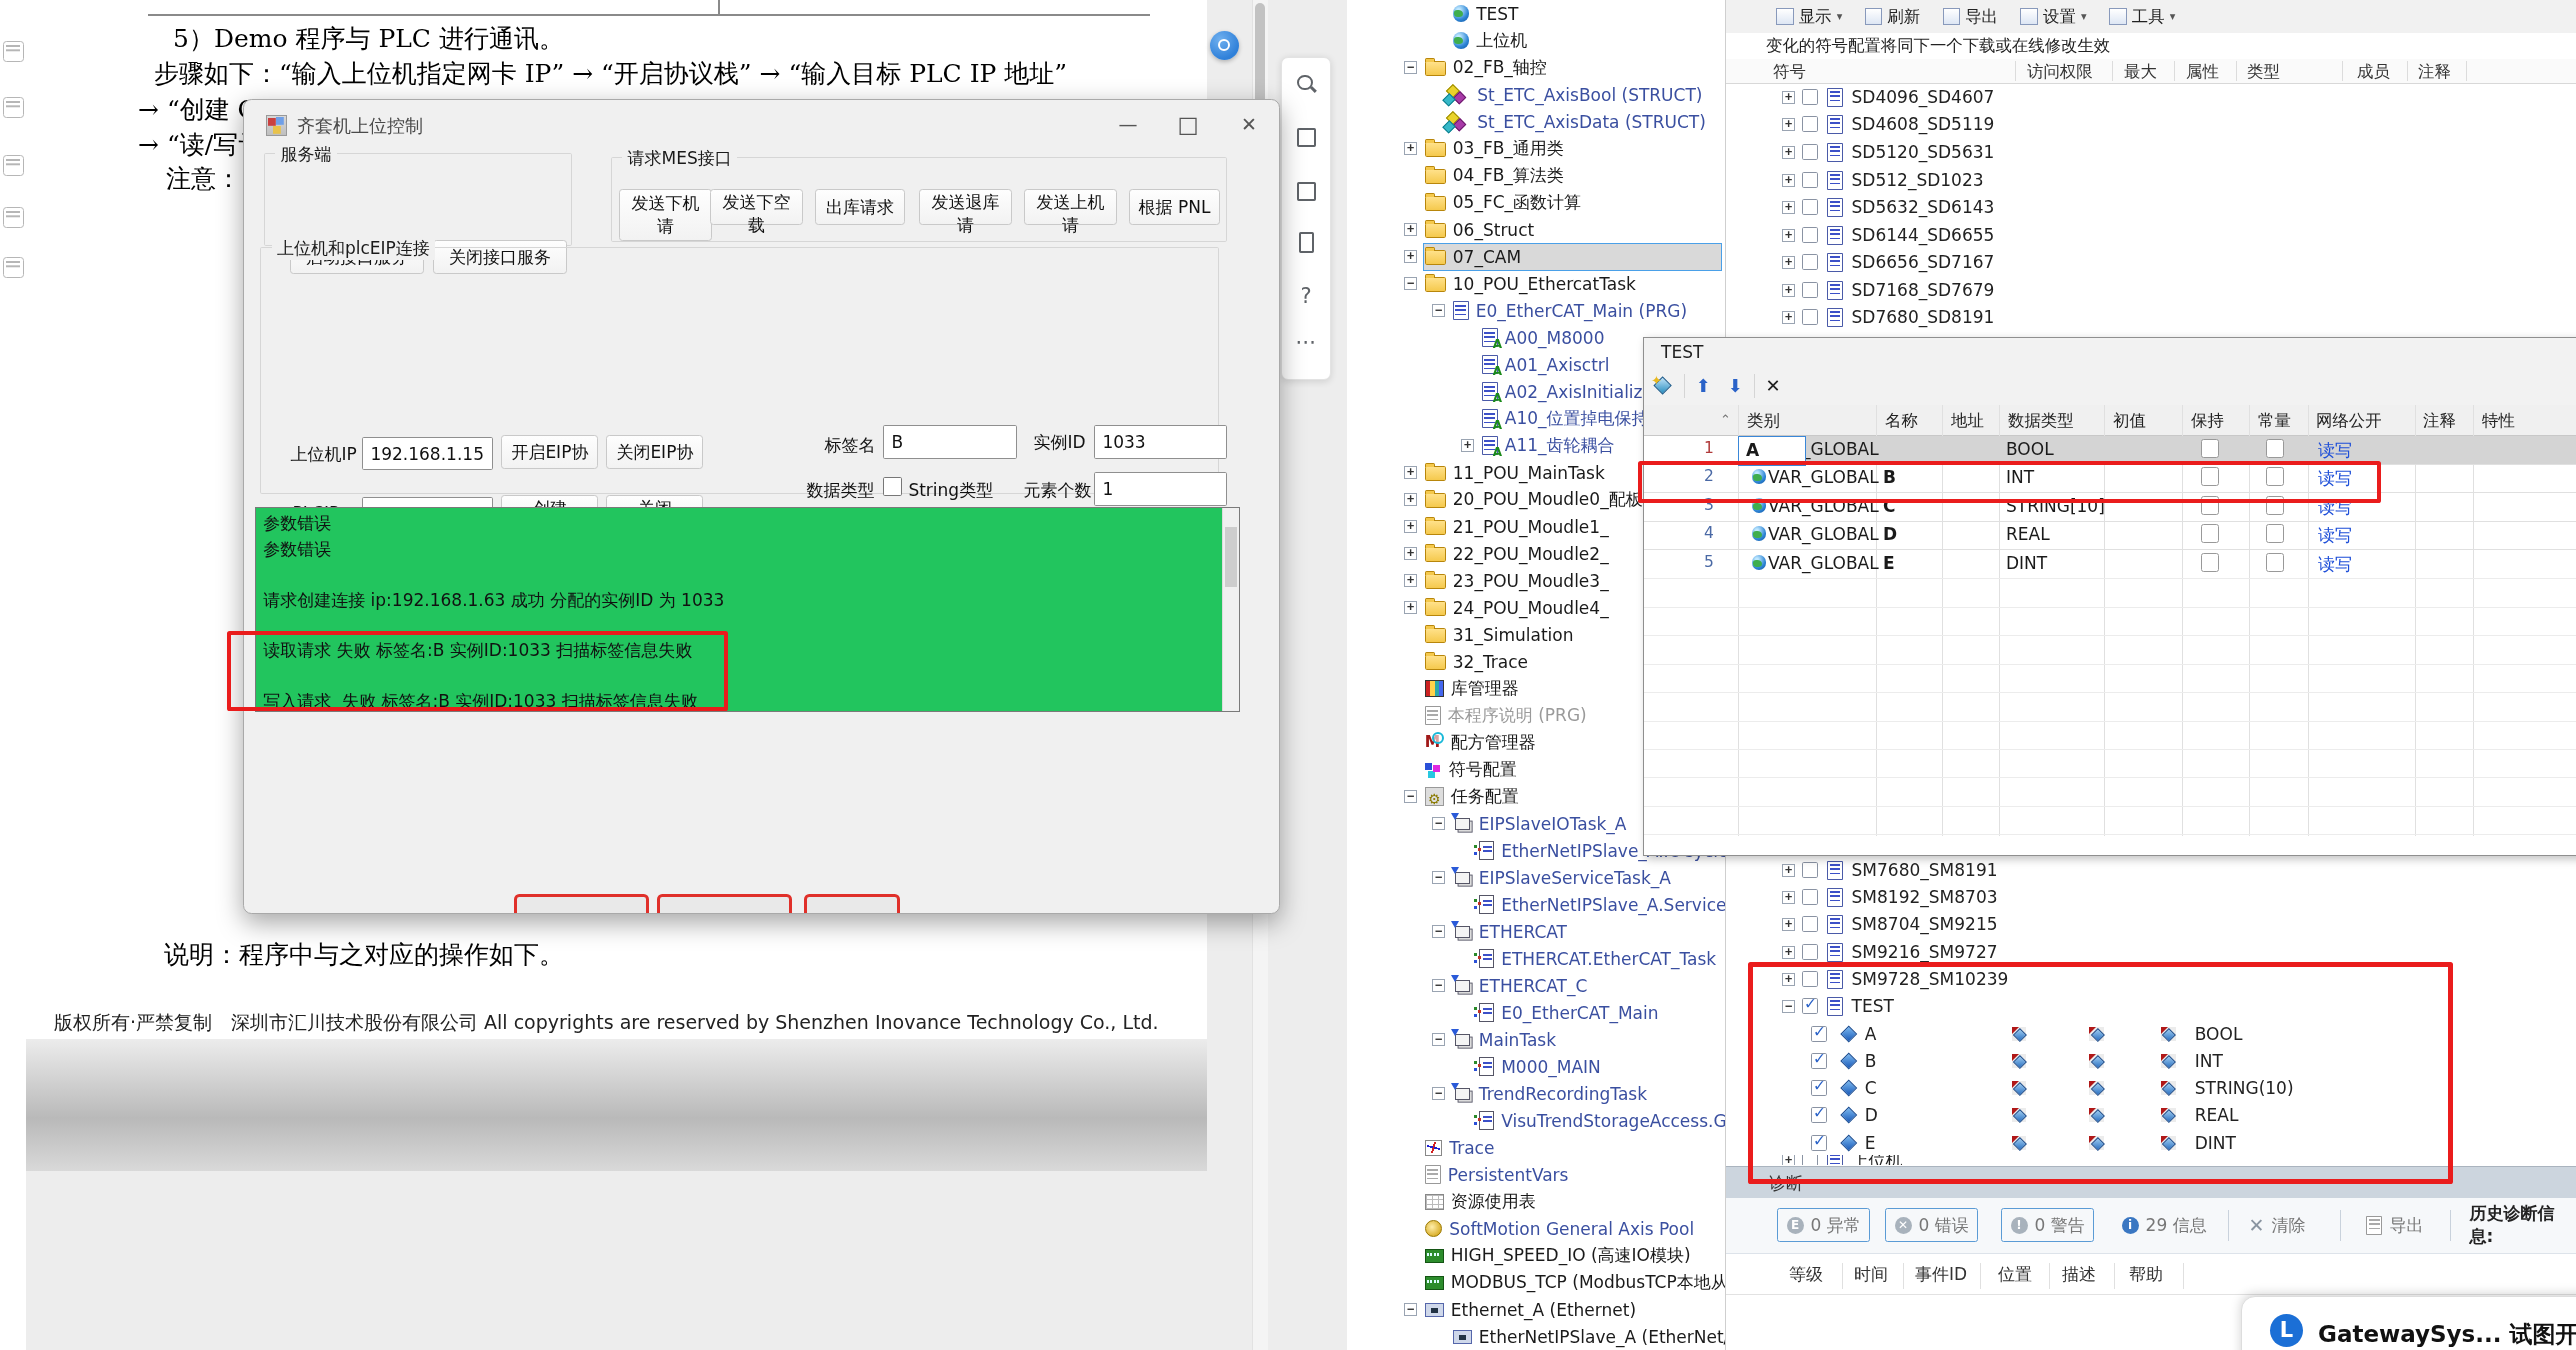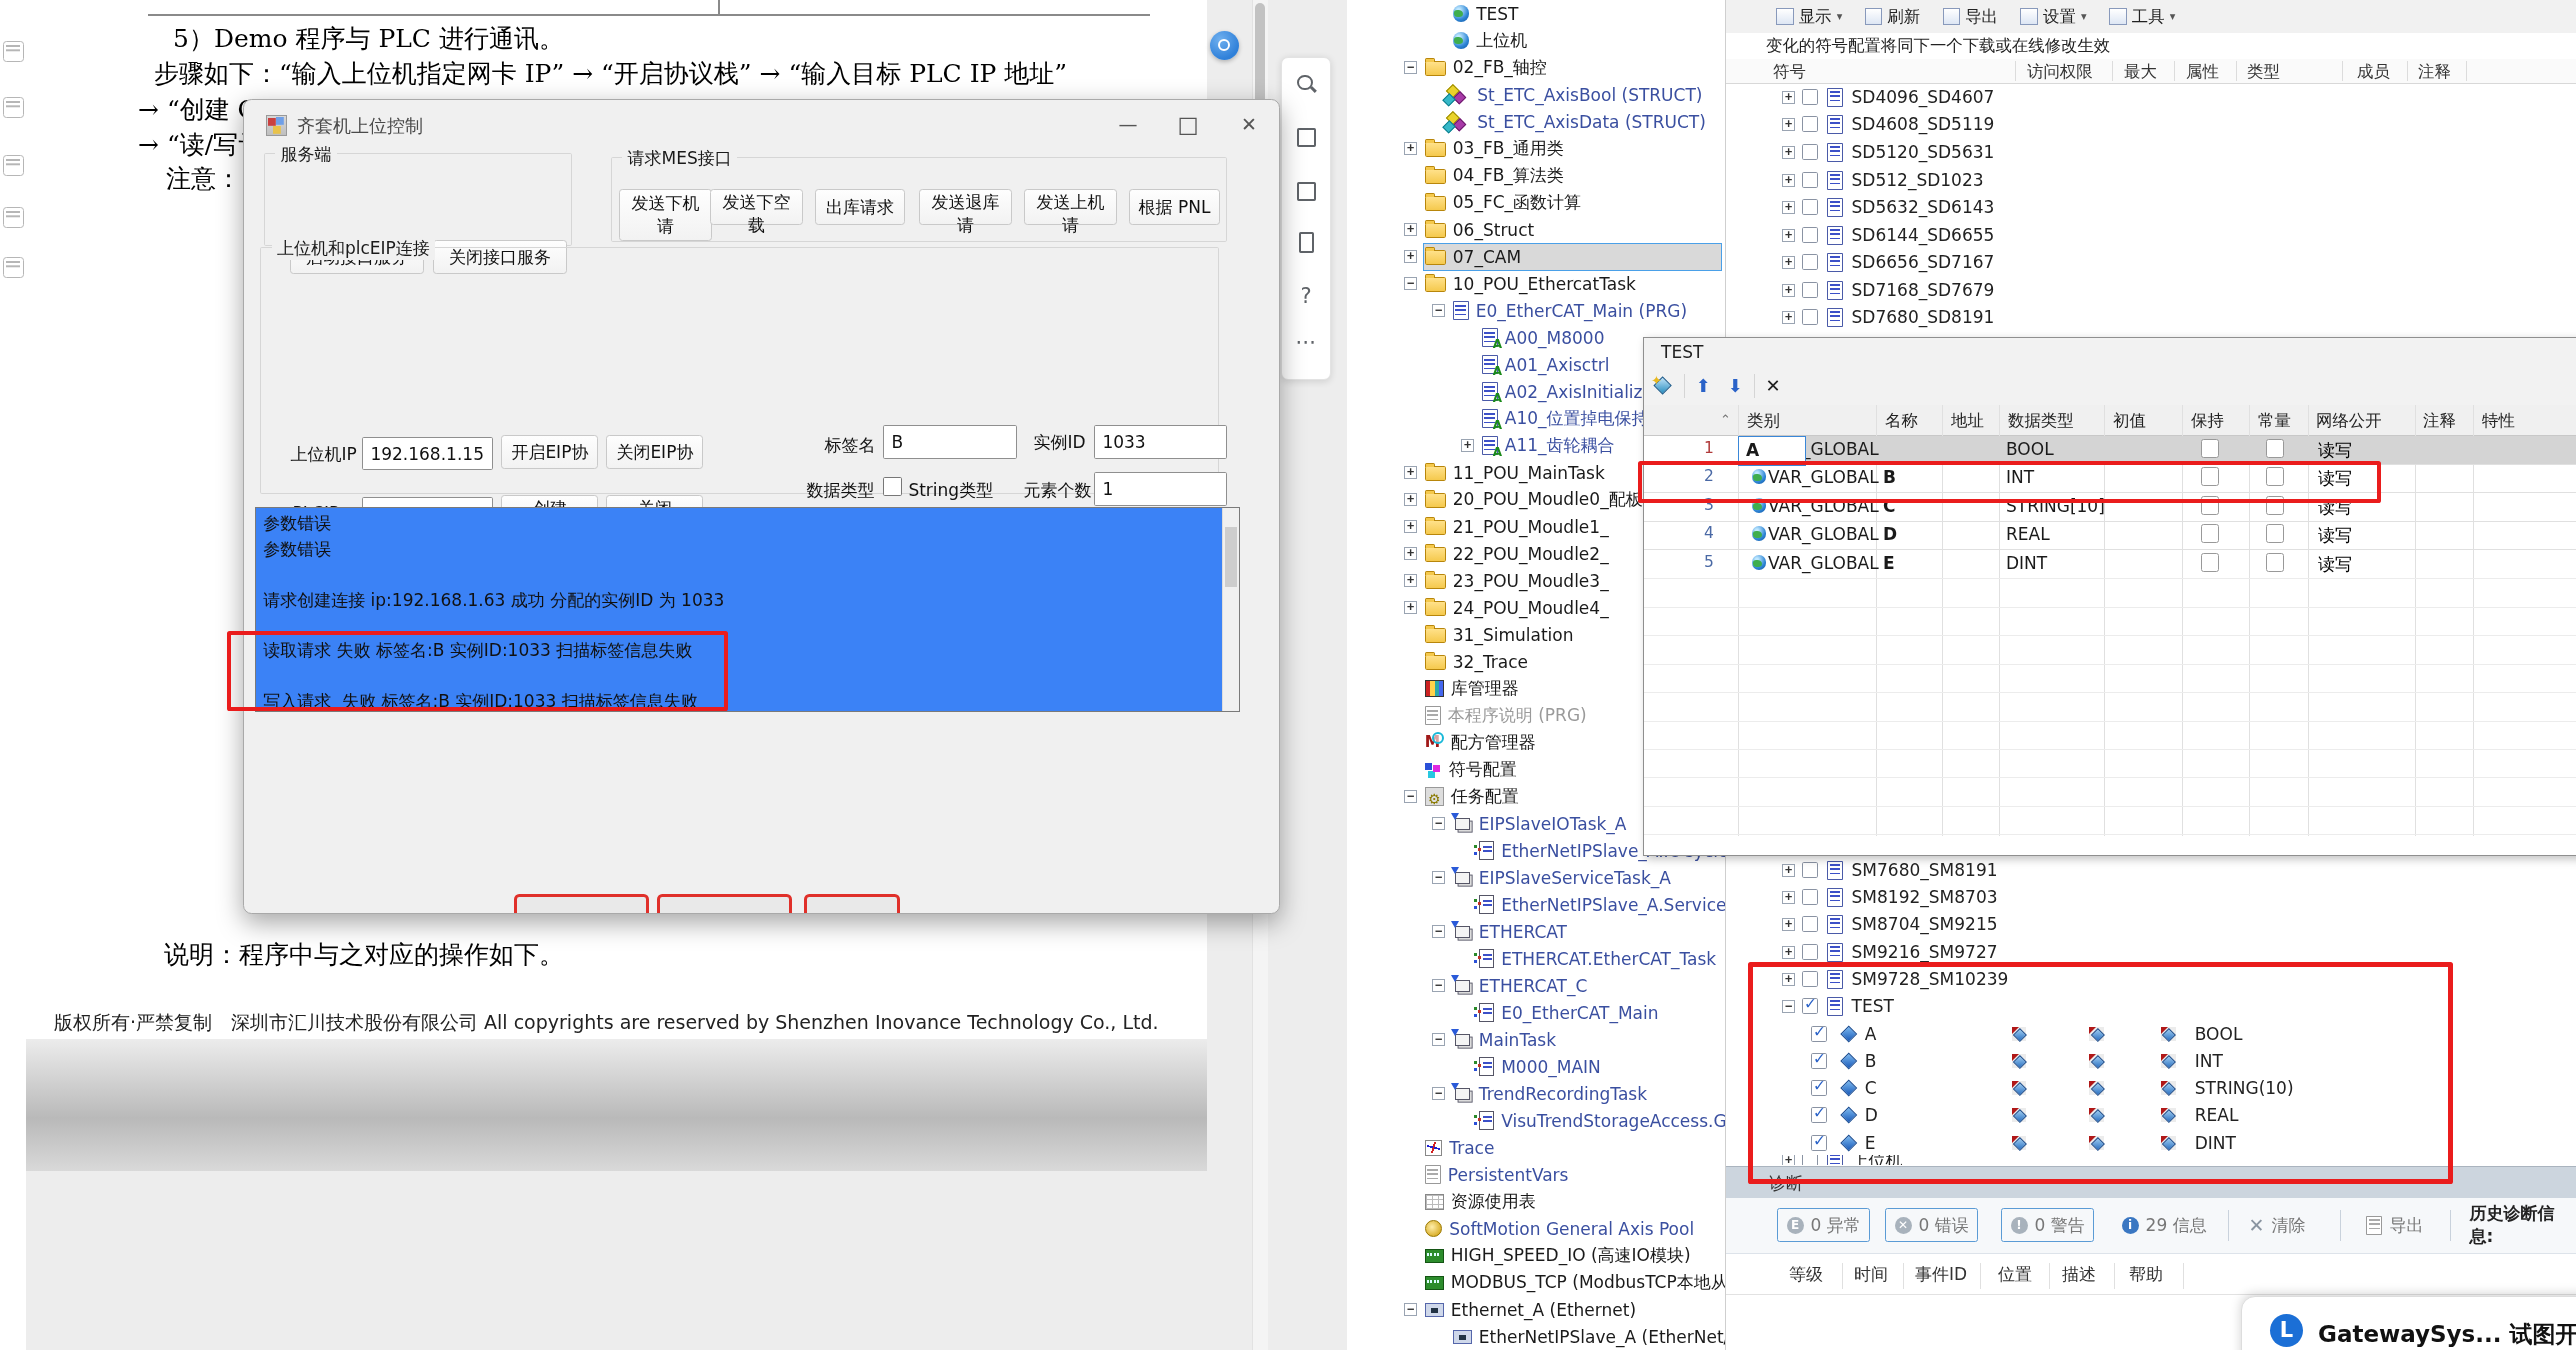--- a/index.html
+++ b/index.html
@@ -54,21 +54,21 @@
   .grp{position:absolute;border:0.9px solid #d6d6d6;border-radius:1.7px;}
   .grp-label{position:absolute;top:-11.2px;left:10.3px;background:#f0f0f0;padding:0 5.2px;font-size:17px;color:#1a1a1a;}
   .btn{position:absolute;background:linear-gradient(#fefefe,#f2f2f2);border:0.9px solid #c9c9c9;border-radius:3.4px;
        font-size:17px;color:#111;text-align:center;font-family:inherit;}
   .btn-focus{border:1.7px solid #3b9af0;}
   .fld-label{position:absolute;font-size:17px;color:#111;white-space:nowrap;}
   .fld{position:absolute;background:#fff;border:0.9px solid #8f8f8f;border-radius:1.7px;font-size:17px;padding:0 7px;
        font-family:inherit;color:#111;box-sizing:border-box;}
   .cbx{position:absolute;width:17px;height:17px;background:#fff;border:0.9px solid #777;border-radius:1.7px;}
   .value-area{position:absolute;background:#fff;border:0.9px solid #8f8f8f;font-size:17px;padding:1.7px 7px;color:#111;}
-  .log-area{position:absolute;left:11.2px;top:407px;width:983px;height:203px;background:#3b82f6;border:0.9px solid #7a7a7a;overflow:hidden;}
+  .log-area{position:absolute;left:11.2px;top:407px;width:983px;height:203px;background:#22c55e;border:0.9px solid #7a7a7a;overflow:hidden;}
   .log-text{position:absolute;left:7px;top:3.4px;right:24px;font-size:17px;line-height:25.4px;white-space:pre-wrap;color:#111;}
   .log-scroll{position:absolute;right:0;top:0;width:16.4px;height:100%;background:#f0f0f0;border-left:0.9px solid #dcdcdc;}
   .log-scroll::before{content:"";position:absolute;left:2.6px;top:19px;width:11.2px;height:60px;background:#cdcdcd;}
   .ghost-btn{position:absolute;top:794px;height:38px;background:#e9e9e9;border:3.4px solid #e0302a;border-radius:5.2px;}
 
   
   .red-rect{position:absolute;border:4.3px solid #ea1c1c;border-radius:2.6px;z-index:60;}
 
   
   .tree-panel{position:absolute;left:1347px;top:0;width:378px;height:1350px;background:#fff;overflow:hidden;z-index:10;}
@@ -179,21 +179,21 @@
   .vtb-sep{position:absolute;top:7px;width:0.9px;height:24px;background:#d5d5d5;}
   .var-grid{position:absolute;left:0;top:67px;right:0;bottom:0;background:#fff;}
   .vg-header{position:absolute;left:0;top:0;right:0;height:30px;background:#f0f0f0;border-bottom:0.9px solid #c8c8c8;font-size:16.4px;color:#222;}
   .vg-header span{position:absolute;top:5.2px;}
   .vg-vline{position:absolute;top:0;width:0.9px;background:#e0e0e0;}
   .vg-hline{position:absolute;left:0;right:0;height:0.9px;background:#ececec;}
   .vg-row{position:absolute;left:0;right:0;height:28.4px;font-size:17px;}
   .vg-row span{position:absolute;top:3.4px;white-space:nowrap;}
   .vg-num{color:#4a69a5;font-size:15.5px;}
   .vg-cb{position:absolute;width:16.4px;height:16.4px;top:5.2px;border:0.9px solid #999;border-radius:2.6px;background:#fff;}
-  .rw-txt{color:#000000;}
+  .rw-txt{color:#1d4ed8;}
   .cellA{position:absolute;border:0.9px solid #3a87d8;background:#fff;}
   .sort-glyph{position:absolute;font-size:13px;color:#777;}
 
   
   .notif{position:absolute;left:2241px;top:1296px;width:345px;height:69px;background:#fff;border:0.9px solid #ddd;
          border-radius:14px 3.4px 0 0;box-shadow:0 -1.7px 10.3px rgba(0,0,0,.18);z-index:70;}
   .notif-ico{position:absolute;left:28px;top:17px;width:33px;height:33px;border-radius:50%;background:#1b6fd6;
              color:#fff;font-weight:bold;font-size:21px;text-align:center;line-height:33px;}
   .notif-text{position:absolute;left:76px;top:22.4px;font-size:23px;font-weight:bold;color:#111;white-space:nowrap;}
 </style>

